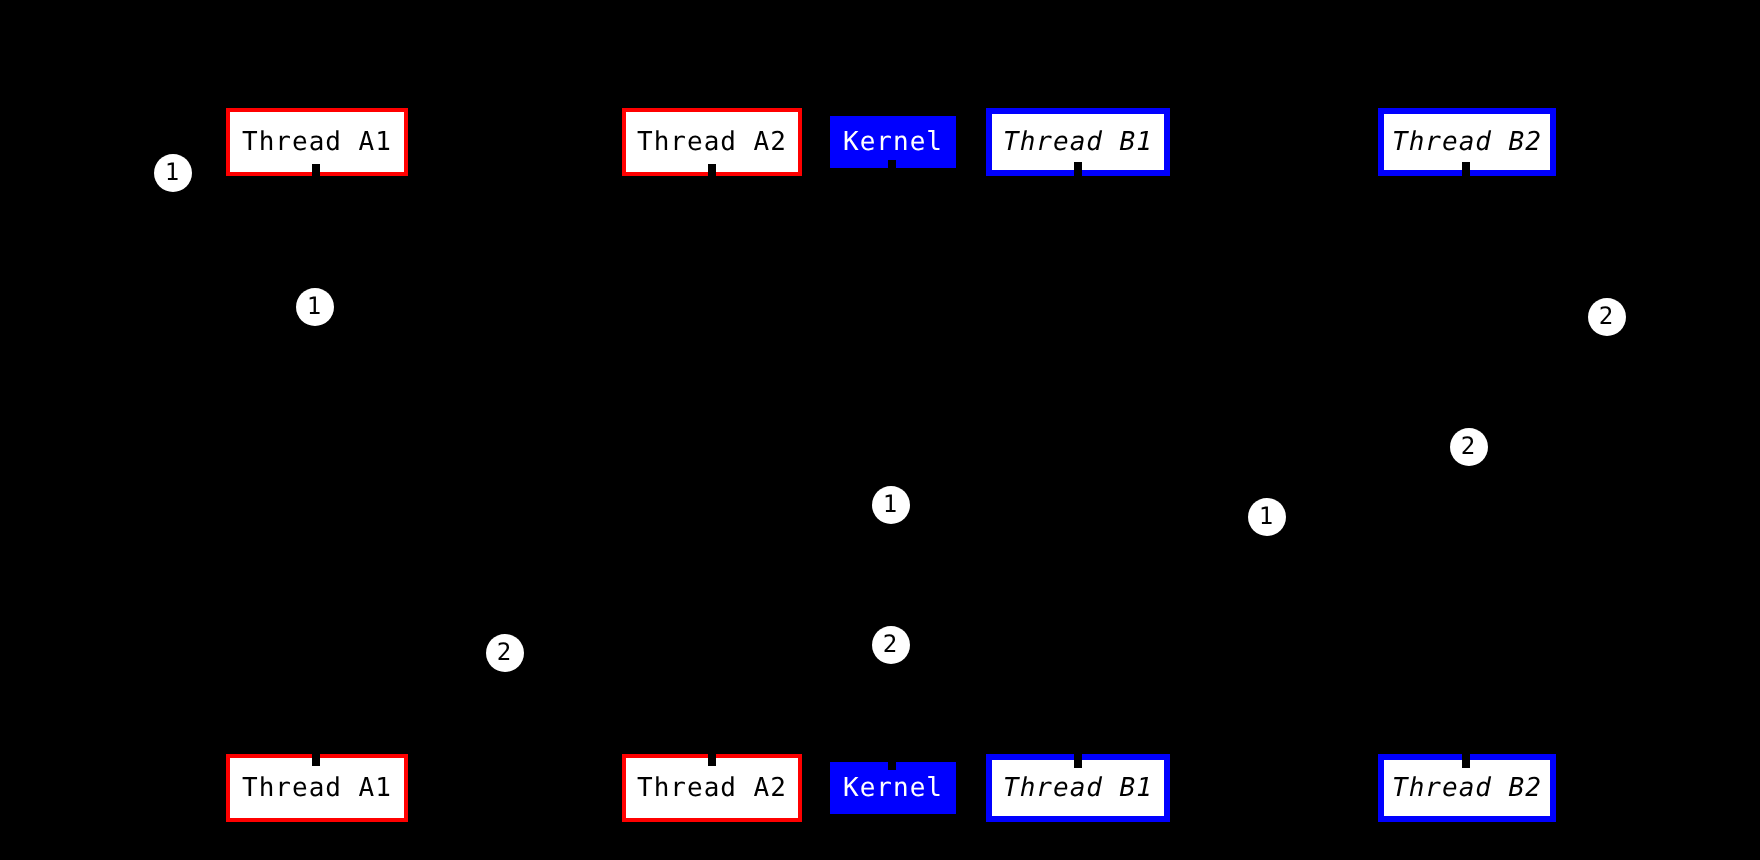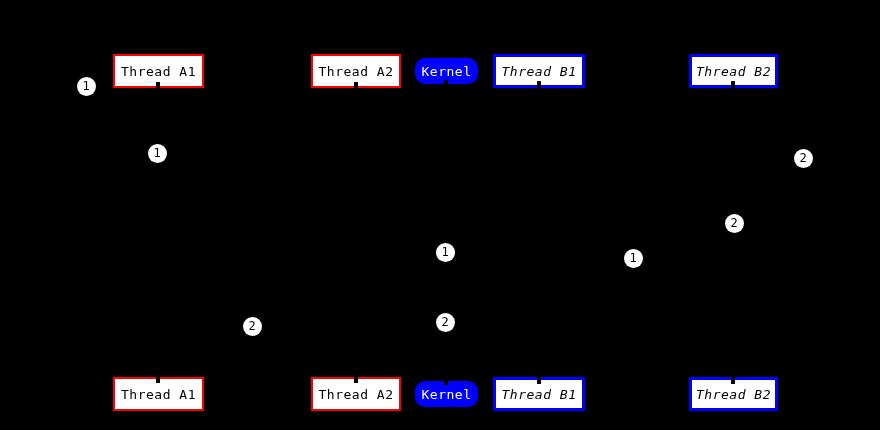--- a/index.html
+++ b/index.html
@@ -32,21 +32,20 @@
   }
   .pbox.blue {
     background: var(--box-fill, #fff);
     border: 3px solid var(--blue, #0000ff);
     color: var(--box-text, #000);
     font-style: italic;
   }
   .pbox.kernel {
     background: var(--kernel-fill, #0000ff);
     color: var(--kernel-text, #fff);
-    border-radius: 10px;
   }
   .notch {
     position: absolute;
     width: 4px;
     background: var(--lifeline, #000);
   }
   .notch-bottom { bottom: -3px; height: 7px; }
   .notch-top    { top: -3px;    height: 7px; }
   .badge {
     position: absolute;

